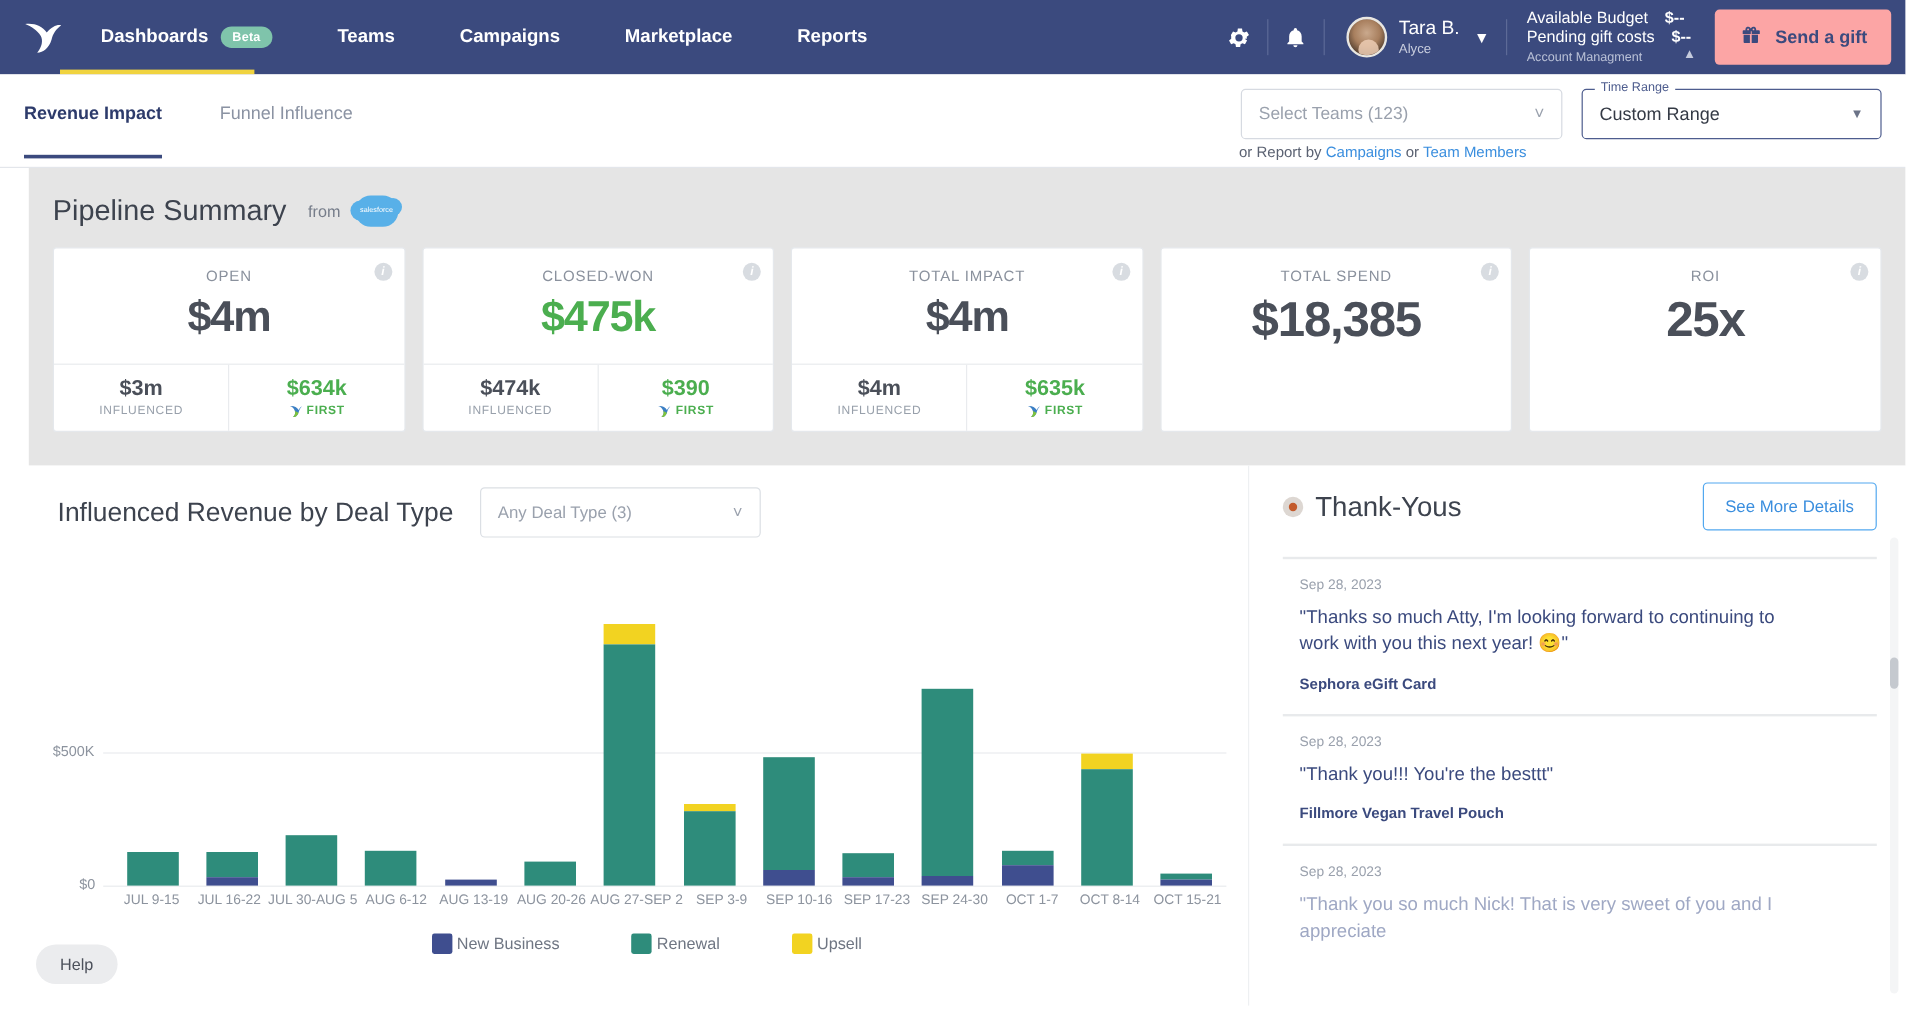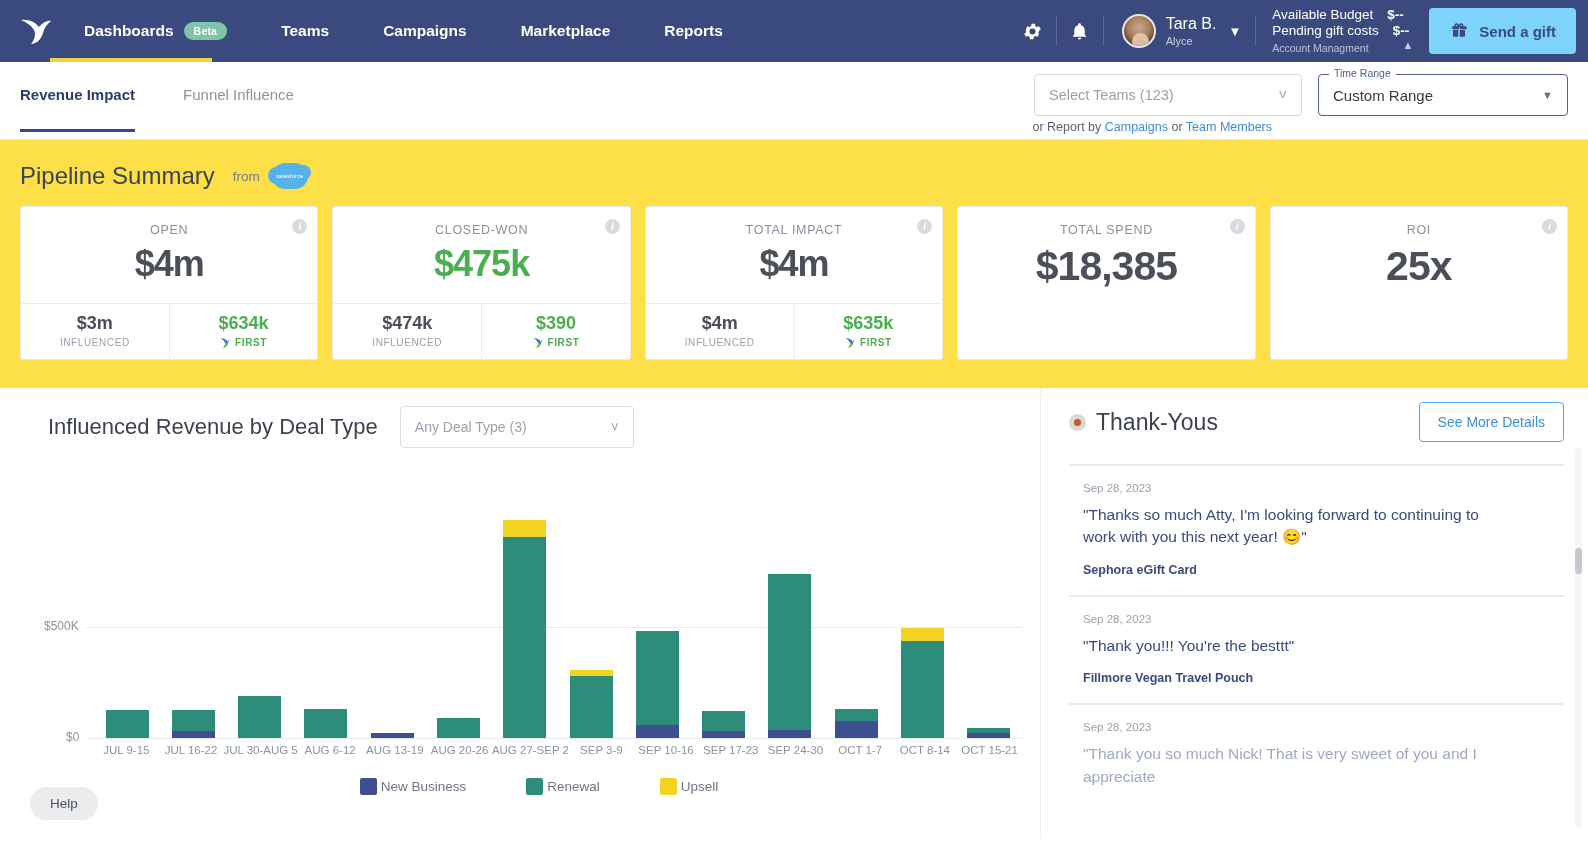--- a/index.html
+++ b/index.html
@@ -55,21 +55,21 @@
   .caret-down { margin-left: 12px; color:#fff; font-size: 13px; }
   .budget-block {
     padding: 0 14px 0 16px; line-height: 1.25; position: relative;
     display: flex; flex-direction: column; justify-content: center; height: 62px;
   }
   .budget-row { display:flex; align-items:center; color:#ffffff; font-size: 13.5px; }
   .budget-row .val { margin-left: 14px; font-weight: bold; }
   .budget-sub { color:#b9c0d6; font-size: 10.5px; margin-top: 2px; }
   .budget-caret { position:absolute; right: 10px; bottom: 9px; color:#c5cbdd; font-size: 11px; }
   .send-gift {
-    background:#7dd3fc; color:#3b4a7e; font-weight: bold; font-size: 15px;
+    background:#fca5a5; color:#3b4a7e; font-weight: bold; font-size: 15px;
     border: none; border-radius: 4px; height: 46px; padding: 12px 20px;
     display:flex; align-items:center; gap: 10px; margin: 0 12px 0 6px; cursor:pointer;
   }
 
   
   .subhead { position: relative; height: 78px; background:#fff; border-bottom: 1px solid #e3e6eb; }
   .tabs { position:absolute; left: 20px; top: 24px; display:flex; gap: 48px; }
   .tab { font-size: 15px; color:#8b93a3; padding-bottom: 26px; cursor:pointer; white-space:nowrap; }
   .tab.active { color:#2d3b6b; font-weight:bold; border-bottom: 3px solid #3b4a7e; }
   .filters { position:absolute; right: 20px; top: 12px; display:flex; gap: 16px; align-items:flex-start; }
@@ -87,21 +87,21 @@
     background: #fff; cursor:pointer;
   }
   .timerange .tr-label {
     position:absolute; top:-8px; left:10px; background:#fff; padding: 0 5px;
     font-size: 10.5px; color:#4e5d8e;
   }
   .timerange .tr-val { color:#343a45; font-size: 15px; }
   .tr-caret { margin-left:auto; color:#6b7387; font-size: 11px; }
 
   
-  .summary-band { background:#fde047; padding: 14px 0 28px 0; }
+  .summary-band { background:#e5e5e5; padding: 14px 0 28px 0; margin-left: 24px; }
   .sum-title-row { display:flex; align-items:center; padding: 8px 0 16px 20px; }
   .sum-title { font-size: 24px; color:#3d434e; font-weight: normal; }
   .sum-from { font-size: 13.5px; color:#767d8a; margin-left: 18px; }
   .sf-logo {
     margin-left: 12px; width: 36px; height: 26px; border-radius: 13px;
     background: #58b0e8; position: relative; display:flex; align-items:center; justify-content:center;
   }
   .sf-logo::before {
     content:''; position:absolute; left:-4px; top:4px; width:17px;height:17px;border-radius:50%;background:#58b0e8;
   }

